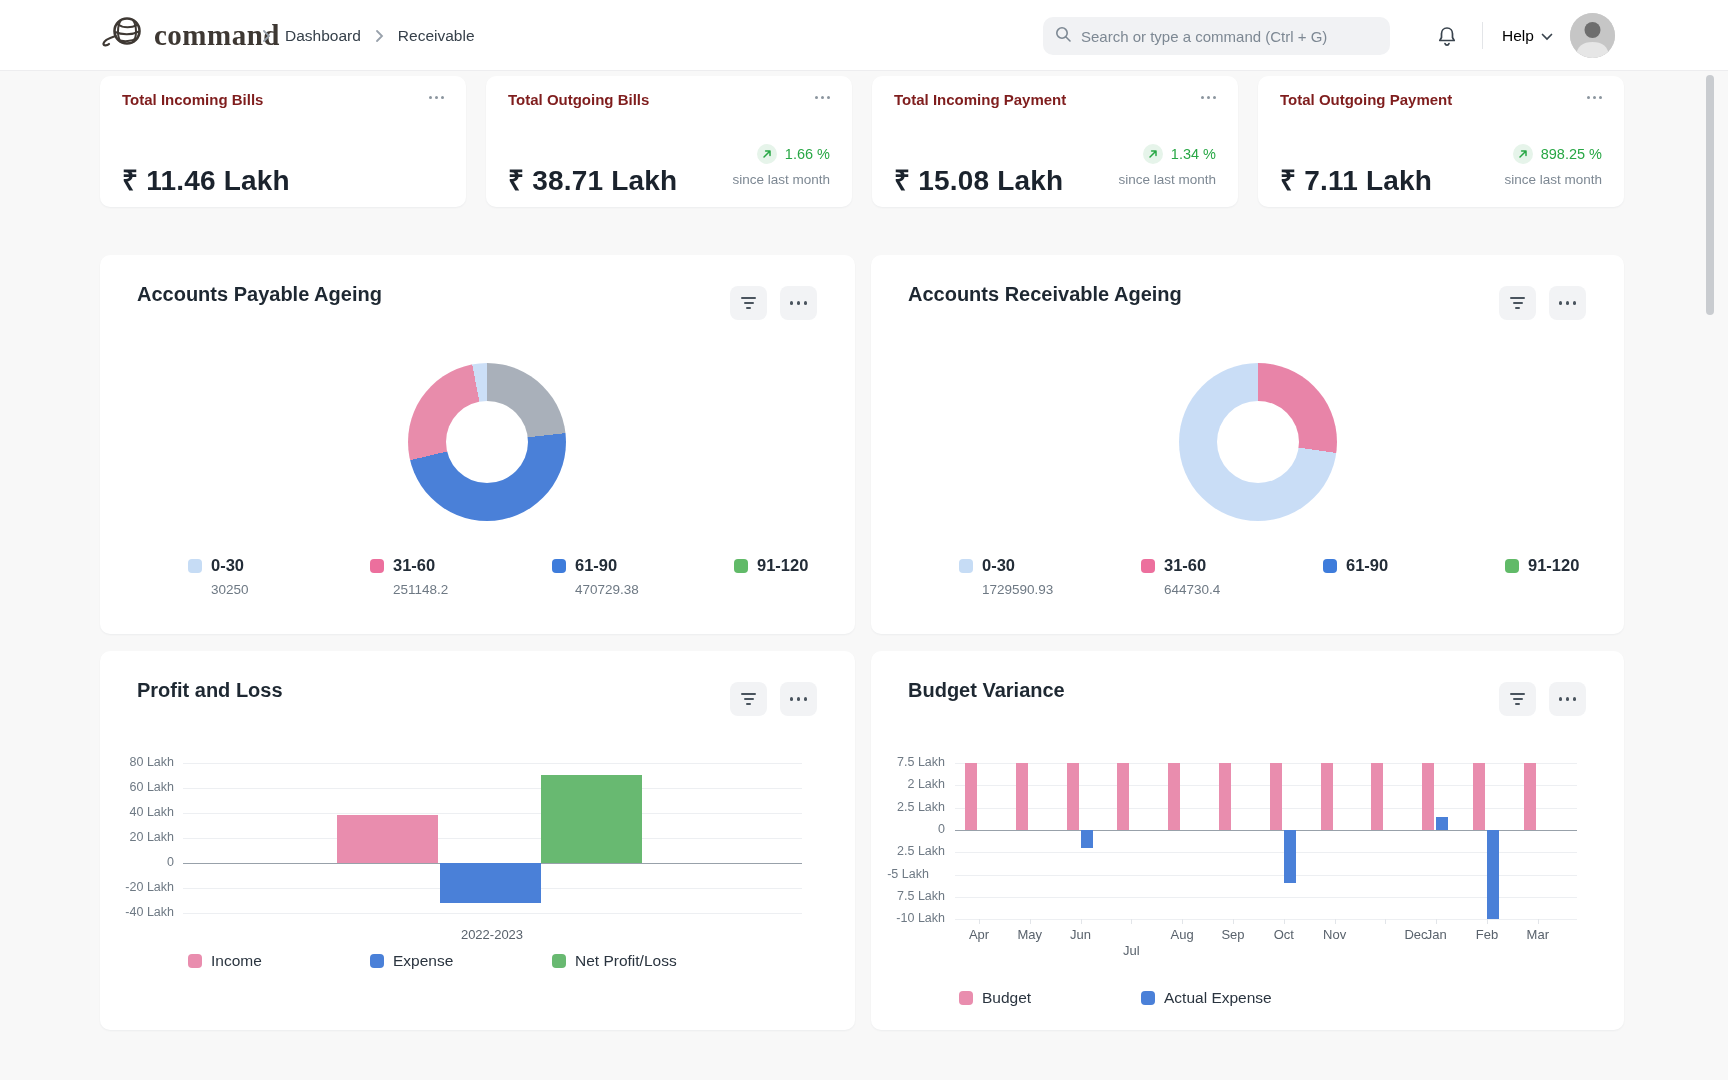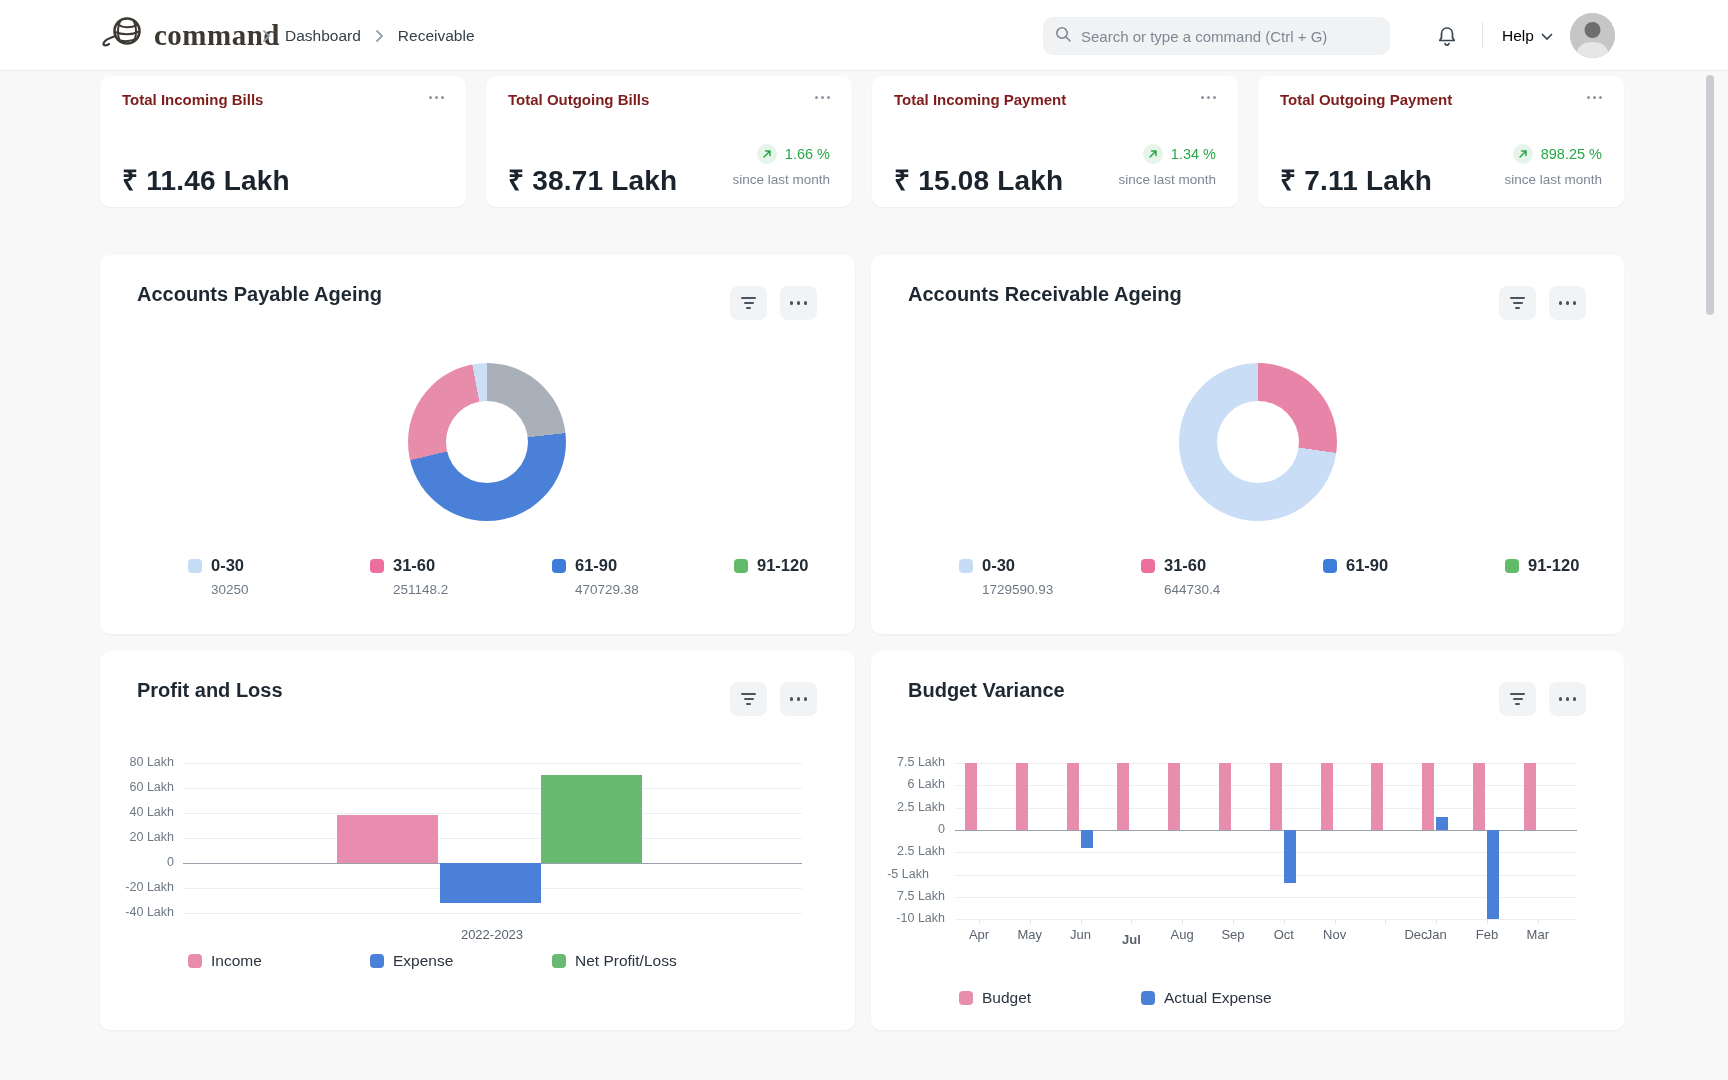--- a/index.html
+++ b/index.html
@@ -384,21 +384,21 @@
     <span class="more-icon">
         <i></i>
         <i></i>
         <i></i>
       </span>
   </div>
   <div class="plot">
       <div class="gridline" style="top: 112.1px; left: 84px; width: 622px;"></div>
       <div class="ytick" style="top: 104.1px; left: 0px; width: 74px;">7.5 Lakh</div>
       <div class="gridline" style="top: 134.4px; left: 84px; width: 622px;"></div>
-      <div class="ytick" style="top: 126.4px; left: 0px; width: 74px;">6 Lakh</div>
+      <div class="ytick" style="top: 126.4px; left: 0px; width: 74px;">2 Lakh</div>
       <div class="gridline" style="top: 156.7px; left: 84px; width: 622px;"></div>
       <div class="ytick" style="top: 148.7px; left: 0px; width: 74px;">2.5 Lakh</div>
       <div class="gridline zero" style="top: 179px; left: 84px; width: 622px;"></div>
       <div class="ytick" style="top: 171px; left: 0px; width: 74px;">0</div>
       <div class="gridline" style="top: 201.3px; left: 84px; width: 622px;"></div>
       <div class="ytick" style="top: 193.3px; left: 0px; width: 74px;">2.5 Lakh</div>
       <div class="gridline" style="top: 223.6px; left: 84px; width: 622px;"></div>
       <div class="ytick" style="top: 215.6px; left: 0px; width: 74px; text-align: center;">-5 Lakh</div>
       <div class="gridline" style="top: 245.9px; left: 84px; width: 622px;"></div>
       <div class="ytick" style="top: 237.9px; left: 0px; width: 74px;">7.5 Lakh</div>
@@ -409,21 +409,21 @@
       <div class="xtick" style="left: 108px; top: 276px;">Apr</div>
       <div class="bar" style="left: 144.8px; width: 12px; top: 112.1px; height: 66.9px; background: rgb(233, 141, 174);"></div>
       <div class="axis-tick" style="left: 158.8px; top: 268.2px;"></div>
       <div class="xtick" style="left: 158.8px; top: 276px;">May</div>
       <div class="bar" style="left: 195.6px; width: 12px; top: 112.1px; height: 66.9px; background: rgb(233, 141, 174);"></div>
       <div class="bar" style="left: 209.6px; width: 12px; top: 179px; height: 17.84px; background: rgb(74, 128, 216);"></div>
       <div class="axis-tick" style="left: 209.6px; top: 268.2px;"></div>
       <div class="xtick" style="left: 209.6px; top: 276px;">Jun</div>
       <div class="bar" style="left: 246.4px; width: 12px; top: 112.1px; height: 66.9px; background: rgb(233, 141, 174);"></div>
       <div class="axis-tick" style="left: 260.4px; top: 268.2px;"></div>
-      <div class="xtick" style="left: 260.4px; top: 281px; font-weight: bold;">Jul</div>
+      <div class="xtick" style="left: 260.4px; top: 292px;">Jul</div>
       <div class="bar" style="left: 297.2px; width: 12px; top: 112.1px; height: 66.9px; background: rgb(233, 141, 174);"></div>
       <div class="axis-tick" style="left: 311.2px; top: 268.2px;"></div>
       <div class="xtick" style="left: 311.2px; top: 276px;">Aug</div>
       <div class="bar" style="left: 348px; width: 12px; top: 112.1px; height: 66.9px; background: rgb(233, 141, 174);"></div>
       <div class="axis-tick" style="left: 362px; top: 268.2px;"></div>
       <div class="xtick" style="left: 362px; top: 276px;">Sep</div>
       <div class="bar" style="left: 398.8px; width: 12px; top: 112.1px; height: 66.9px; background: rgb(233, 141, 174);"></div>
       <div class="bar" style="left: 412.8px; width: 12px; top: 179px; height: 52.628px; background: rgb(74, 128, 216);"></div>
       <div class="axis-tick" style="left: 412.8px; top: 268.2px;"></div>
       <div class="xtick" style="left: 412.8px; top: 276px;">Oct</div>

